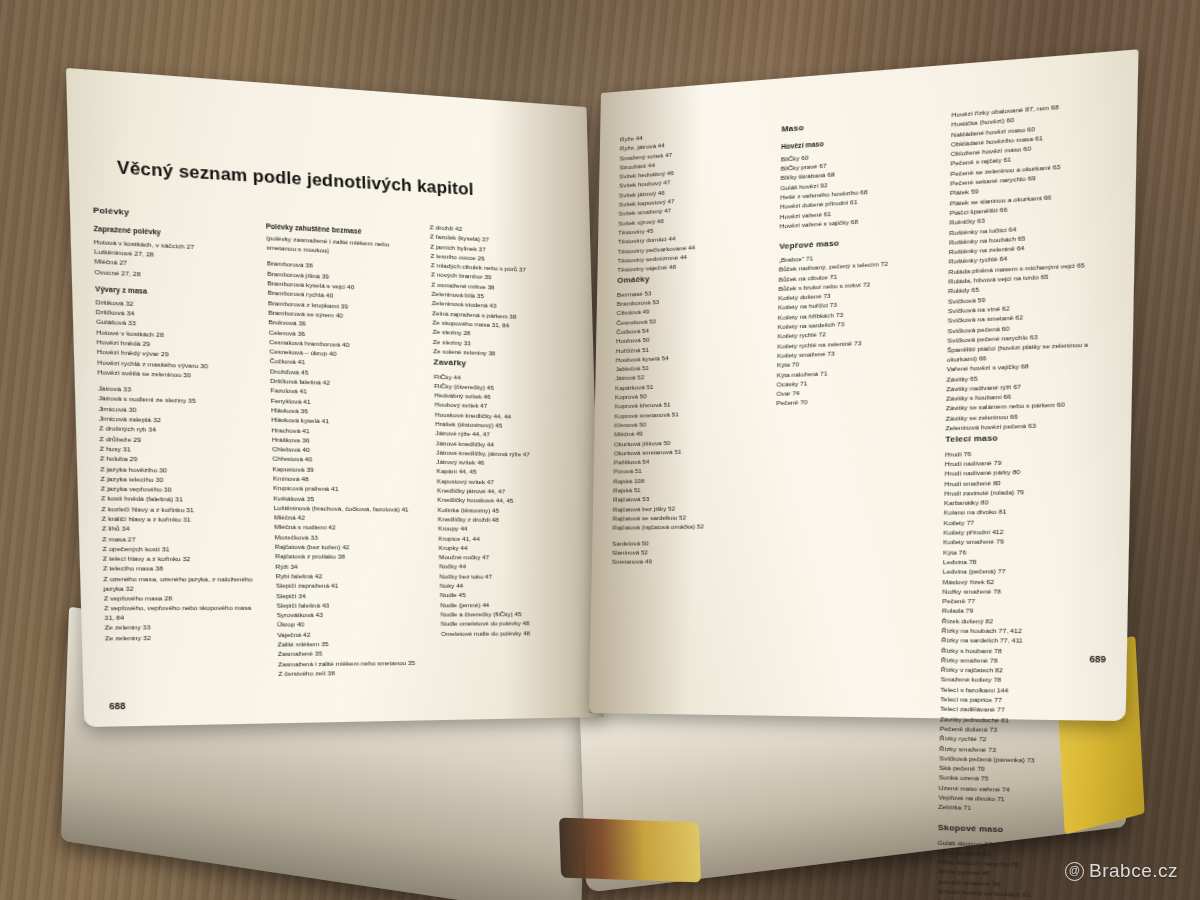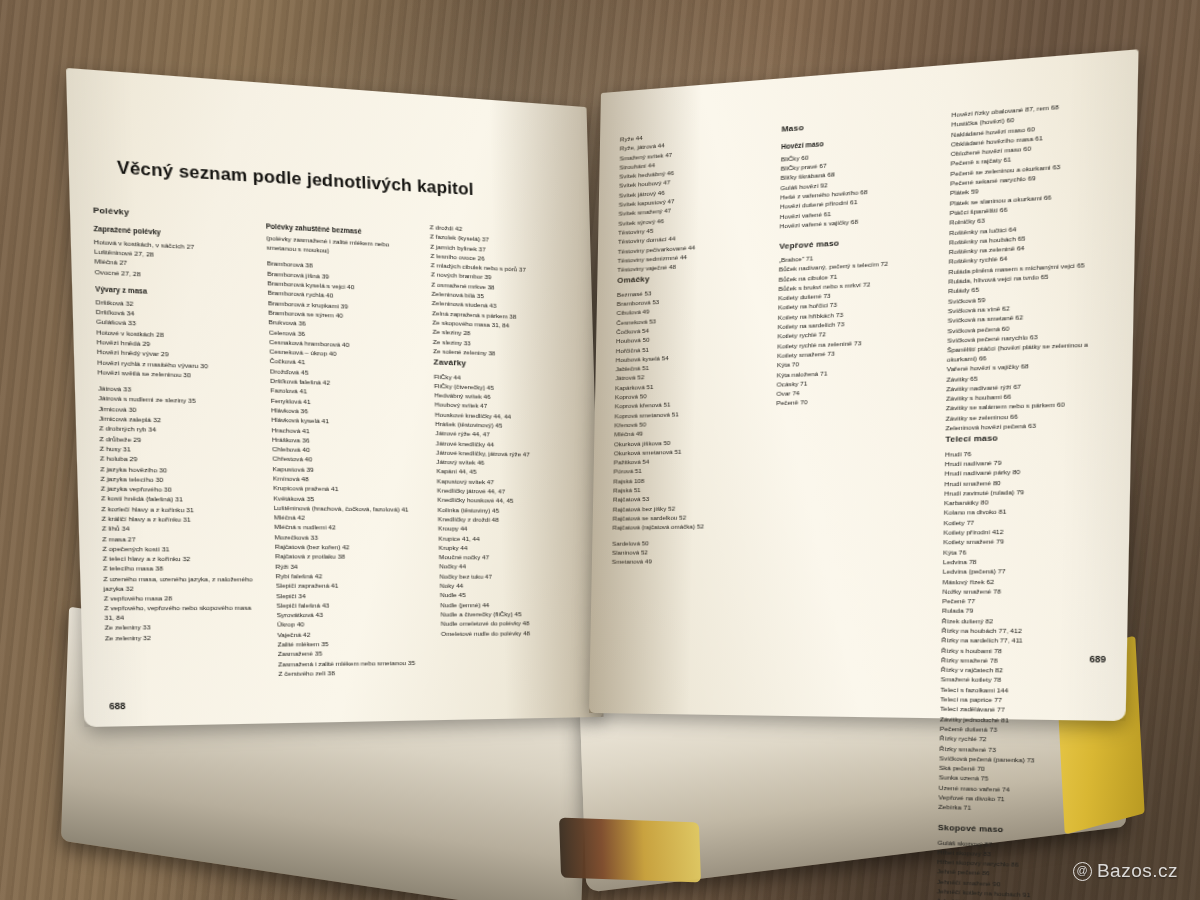--- a/index.html
+++ b/index.html
@@ -538,15 +538,15 @@
               <div class="entry">Jehněčí kotlety se sýrem 90</div>
             </div>
         </div>
         <div class="page-num page-num-right">689</div>
       </div>
     </div>
   </div>
 
   <div class="watermark">
     <span class="wm-circle">@</span>
-    <span>Bazos.cz</span>
+    <span>Brabce.cz</span>
   </div>
 </div>
 
 </body></html>

